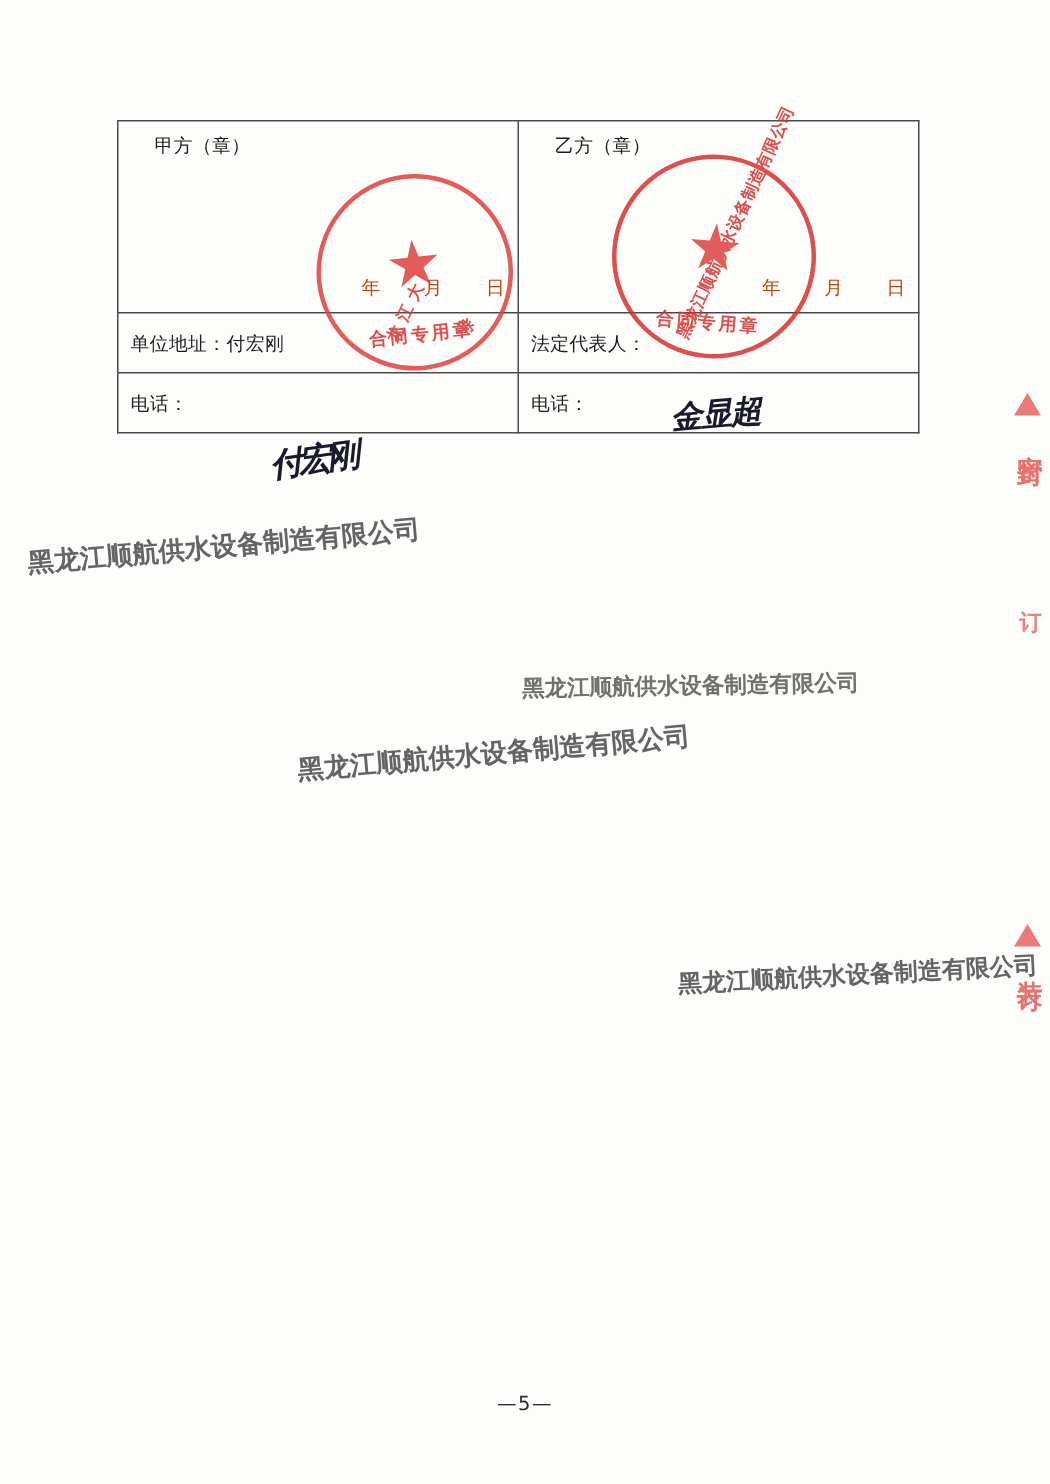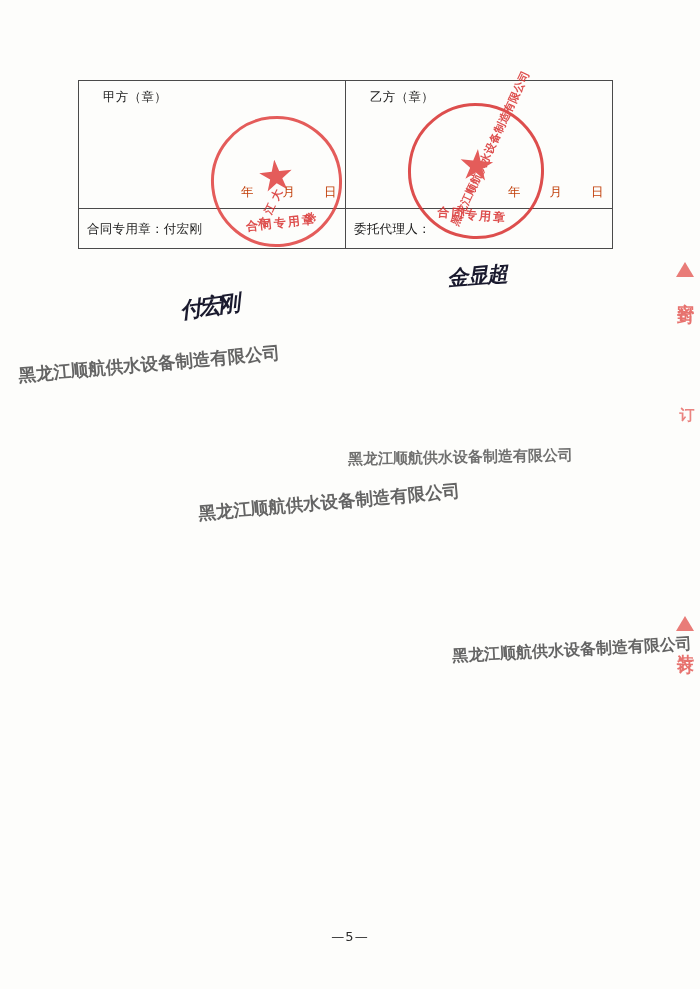--- a/index.html
+++ b/index.html
@@ -263,22 +263,26 @@
 
           <div class="date-line">
             <span>年</span>
             <span>月</span>
             <span>日</span>
           </div>
         </td>
       </tr>
 
       <tr>
-        <td>合同专用章：付宏刚</td>
-        <td>委托代理人：</td>
+        <td>单位地址：付宏刚</td>
+        <td>法定代表人：</td>
+      </tr>
+      <tr>
+        <td>电话：</td>
+        <td>电话：</td>
       </tr>
     </tbody>
   </table>
 
   <div class="signature sig-a">付宏刚</div>
   <div class="signature sig-b">金显超</div>
 
   <div class="watermark wm-1">黑龙江顺航供水设备制造有限公司</div>
   <div class="watermark wm-2">黑龙江顺航供水设备制造有限公司</div>
   <div class="watermark wm-3">黑龙江顺航供水设备制造有限公司</div>

